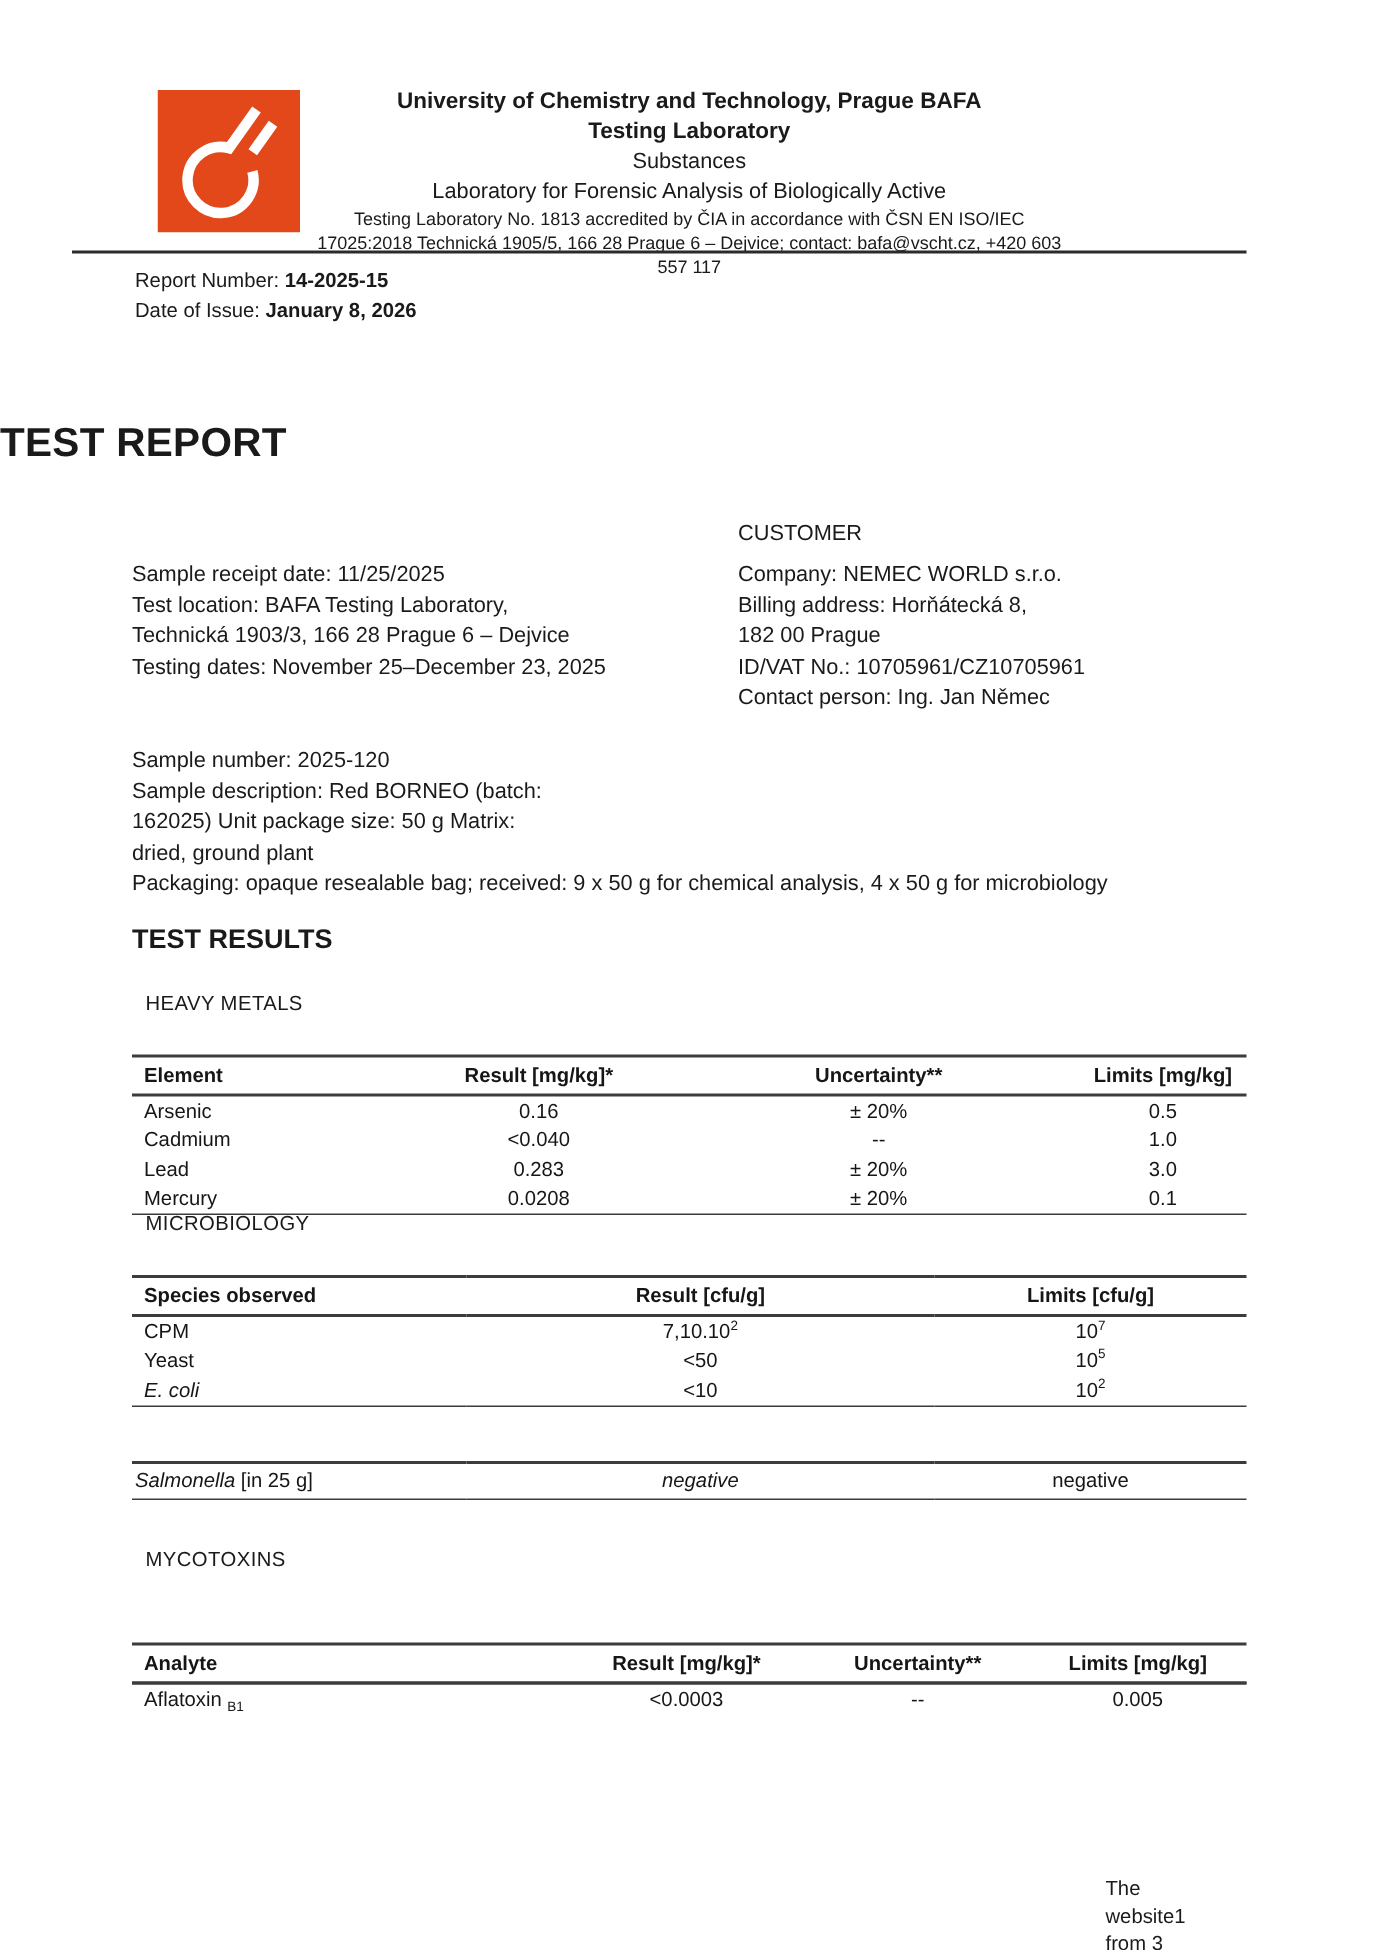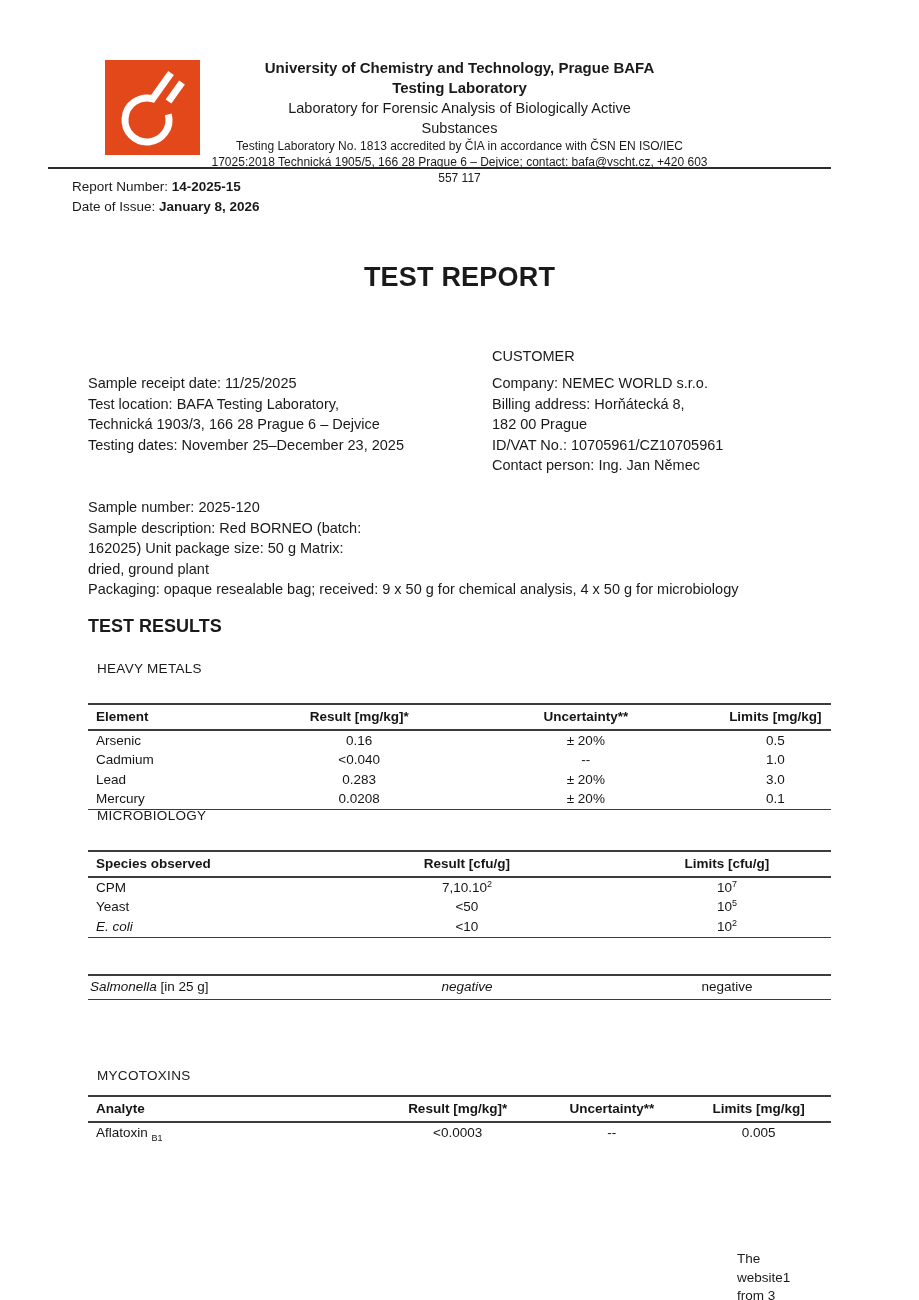--- a/index.html
+++ b/index.html
@@ -7,34 +7,34 @@
     position:relative;width:919px;height:1300px;background:#fff;overflow:hidden;
     font-family:"Liberation Sans","DejaVu Sans",sans-serif;color:#1a1a1a;
   }
   
   .logo{position:absolute;left:105px;top:60px;width:95px;height:95px;}
   .header-text{position:absolute;left:0;top:58px;width:919px;text-align:center;}
   .ht-org{font-size:15px;font-weight:bold;line-height:20px;}
   .ht-dept{font-size:14.5px;line-height:20px;}
   .ht-acc{font-size:12px;line-height:16px;}
   .header-rule{position:absolute;left:48px;top:167px;width:783px;height:0;border-top:2px solid #2b2b2b;}
-  .report-meta{position:absolute;left:72px;top:177px;font-size:13.5px;line-height:19.5px;}
+  .report-meta{position:absolute;left:90px;top:177px;font-size:13.5px;line-height:19.5px;}
   .report-meta b{font-weight:bold;}
   
-  .title{position:absolute;left:0;top:262px;width:919px;text-align:center;
+  .title{position:absolute;left:0;top:280px;width:919px;text-align:left;
          font-size:27px;font-weight:bold;letter-spacing:0.2px;}
   
   .info-left{position:absolute;left:88px;top:373px;font-size:14.5px;line-height:20.5px;}
   .customer-heading{position:absolute;left:492px;top:348px;font-size:14.5px;}
   .info-right{position:absolute;left:492px;top:373px;font-size:14.5px;line-height:20.5px;}
   .sample-block{position:absolute;left:88px;top:497px;font-size:14.5px;line-height:20.5px;}
   
   .results-heading{position:absolute;left:88px;top:616px;font-size:18px;font-weight:bold;}
   .tbl-label{position:absolute;left:97px;font-size:13.5px;letter-spacing:0.3px;}
-  .lbl-hm{top:661px;} .lbl-mb{top:808px;} .lbl-mt{top:1068px;}
+  .lbl-hm{top:661px;} .lbl-mb{top:808px;} .lbl-mt{top:1032px;}
   table{border-collapse:collapse;table-layout:fixed;width:743px;font-size:13.5px;color:#161616;margin-top:19px;}
   .data-table{position:absolute;left:88px;}
   .t-hm{top:684px;} .t-mb{top:831px;} .t-sal{top:955px;} .t-mt{top:1076px;}
   th{font-weight:bold;border-top:2px solid #3c3c3c;border-bottom:2px solid #3c3c3c;
      padding:4px 2px 5px;line-height:15px;}
   td{padding:2.5px 2px;line-height:14.5px;}
   tr.last td{border-bottom:1.5px solid #3c3c3c;}
   .t-sal td{border-top:2px solid #3c3c3c;border-bottom:1.5px solid #3c3c3c;padding:4px 2px;}
   .l{text-align:left;padding-left:8px;}
   .c{text-align:center;}
@@ -55,22 +55,22 @@
     <svg width="95" height="95" viewBox="0 0 95 95">
       <rect x="0" y="0" width="95" height="95" fill="#e3481b"></rect>
       <path d="M66 13 L47.7 38.75 A22 22 0 1 0 63.25 54.3" fill="none" stroke="#ffffff" stroke-width="7"></path>
       <path d="M77 22.5 L63.5 41.5" fill="none" stroke="#ffffff" stroke-width="7"></path>
     </svg>
   </div>
 
   <div class="header-text">
     <div class="ht-org">University of Chemistry and Technology, Prague BAFA</div>
     <div class="ht-org">Testing Laboratory</div>
+    <div class="ht-dept">Substances</div>
     <div class="ht-dept">Laboratory for Forensic Analysis of Biologically Active</div>
-    <div class="ht-dept">Substances</div>
     <div class="ht-acc">Testing Laboratory No. 1813 accredited by ČIA in accordance with ČSN EN ISO/IEC</div>
     <div class="ht-acc">17025:2018 Technická 1905/5, 166 28 Prague 6 – Dejvice; contact: bafa@vscht.cz, +420 603</div>
     <div class="ht-acc">557 117</div>
   </div>
   <div class="header-rule"></div>
 
   <div class="report-meta">
     <div><span>Report Number: </span><b>14-2025-15</b></div>
     <div><span>Date of Issue: </span><b>January 8, 2026</b></div>
   </div>

